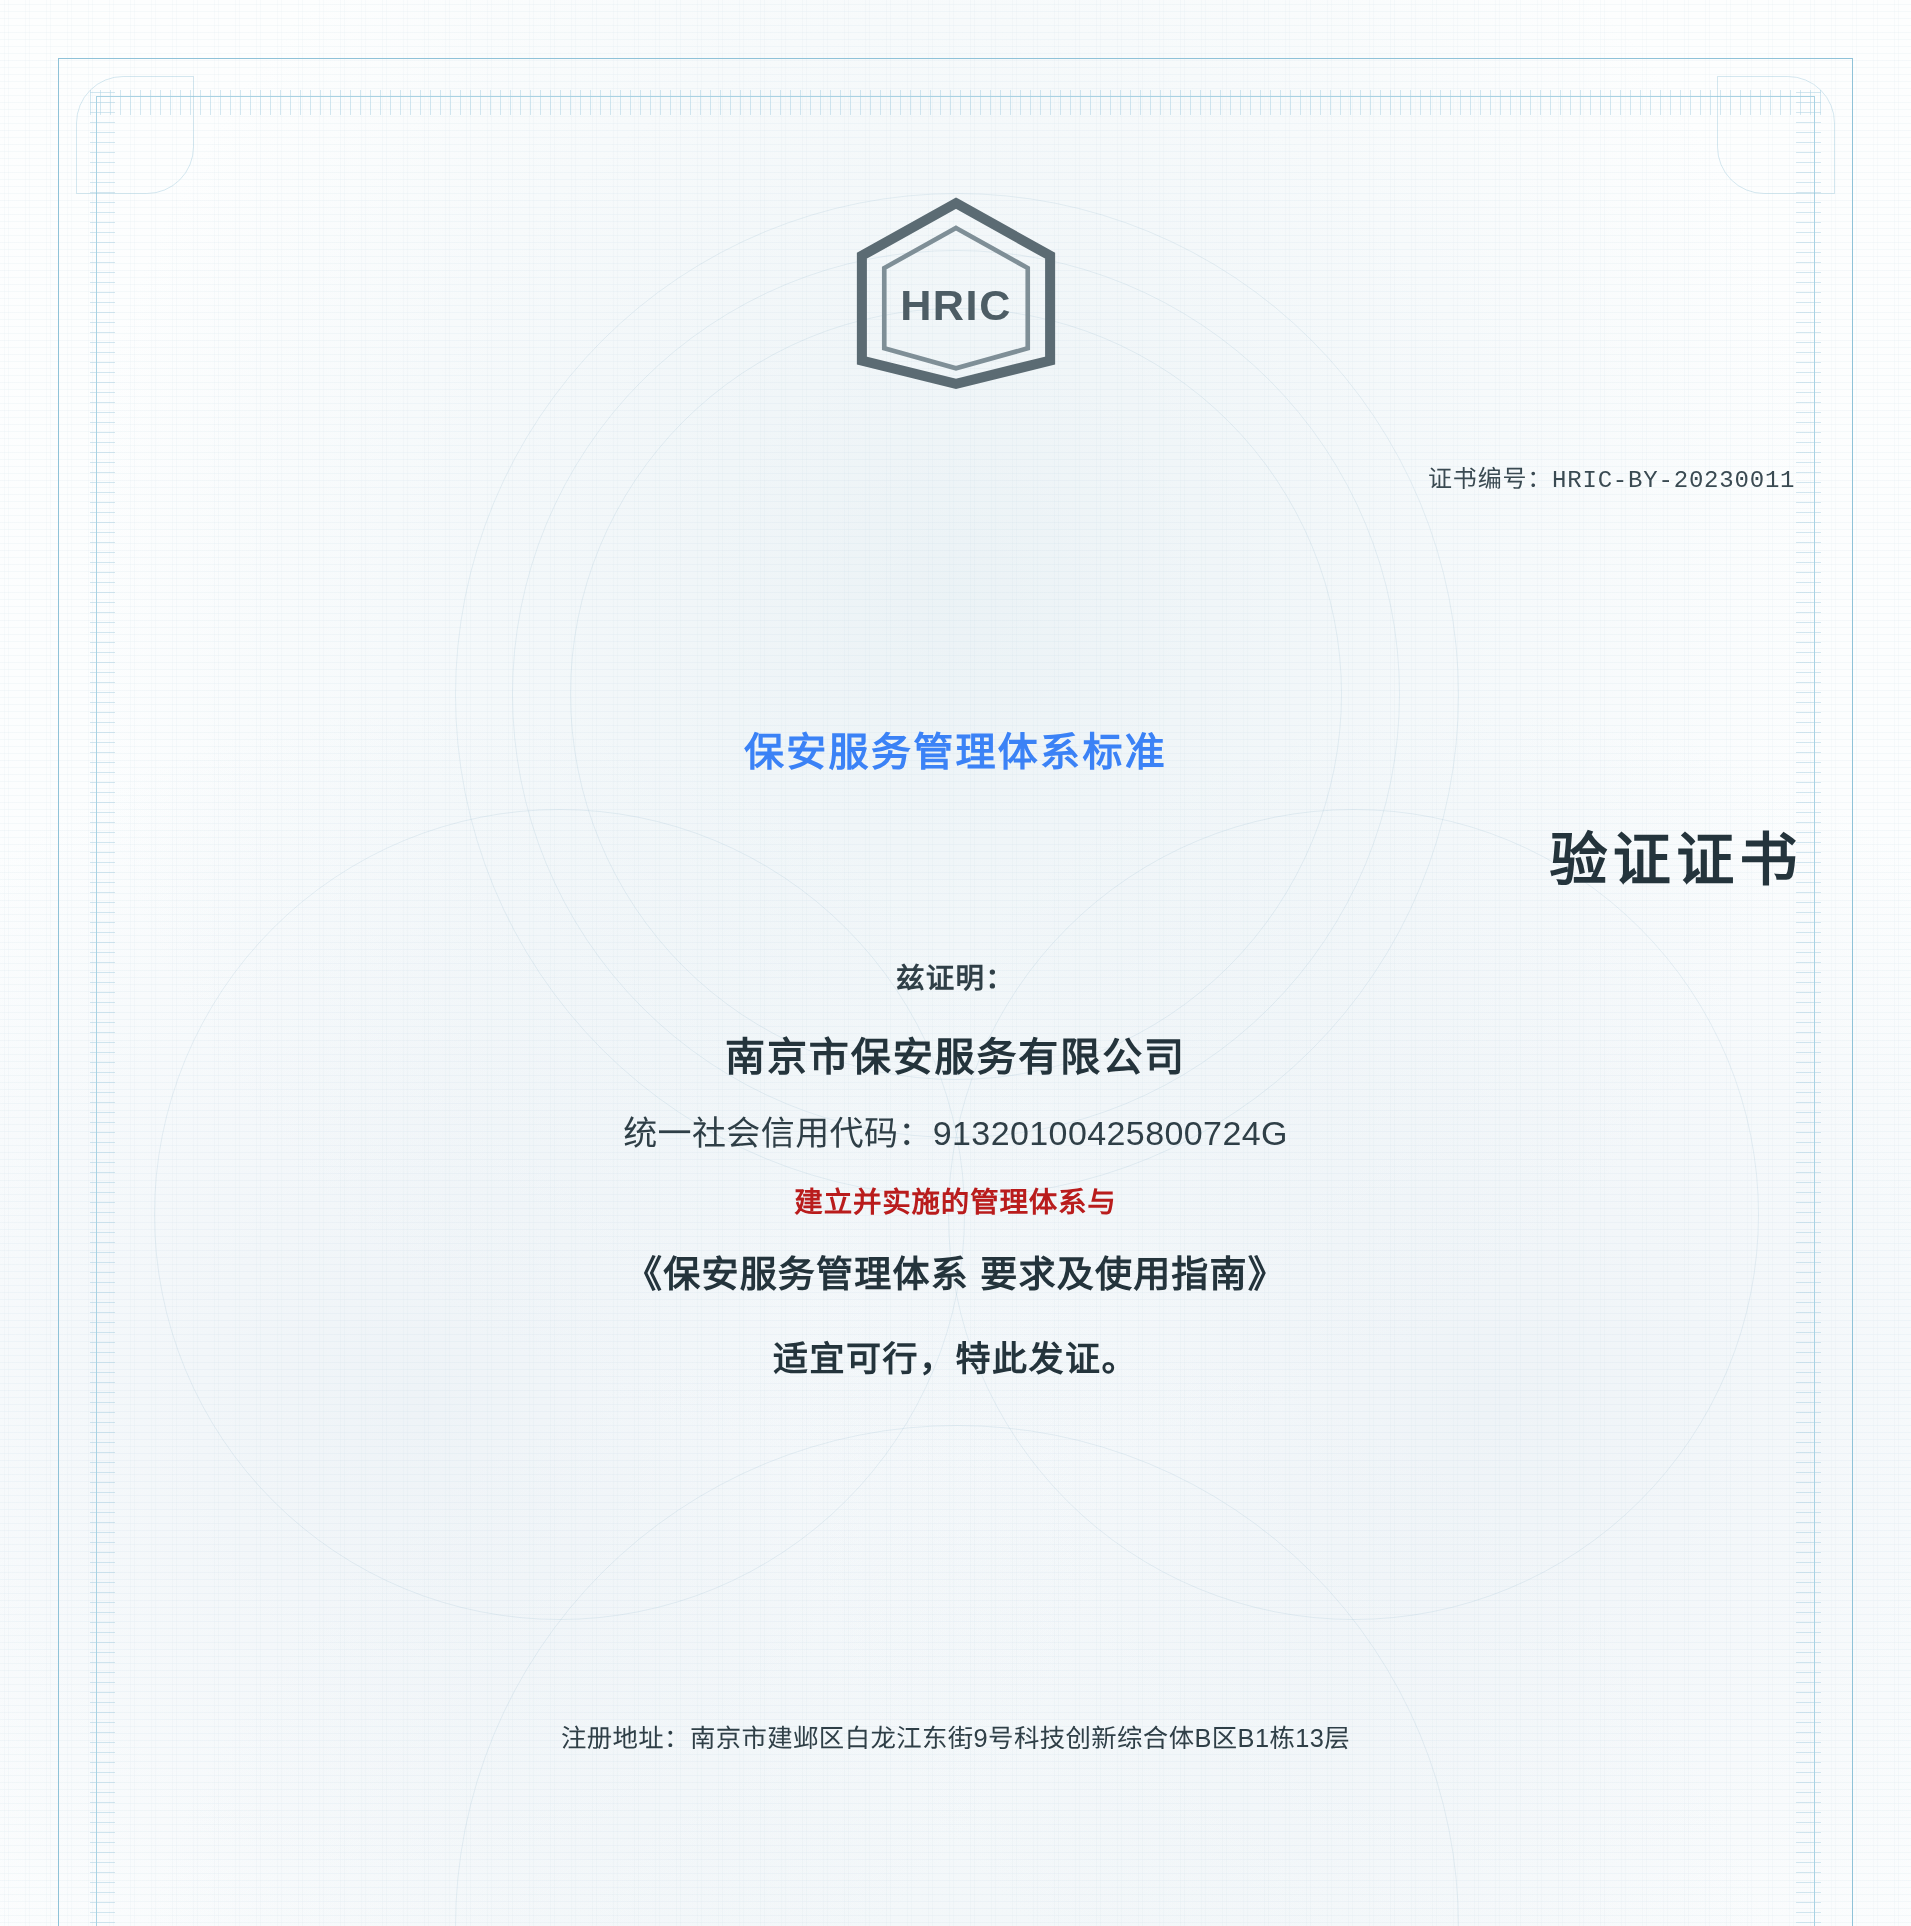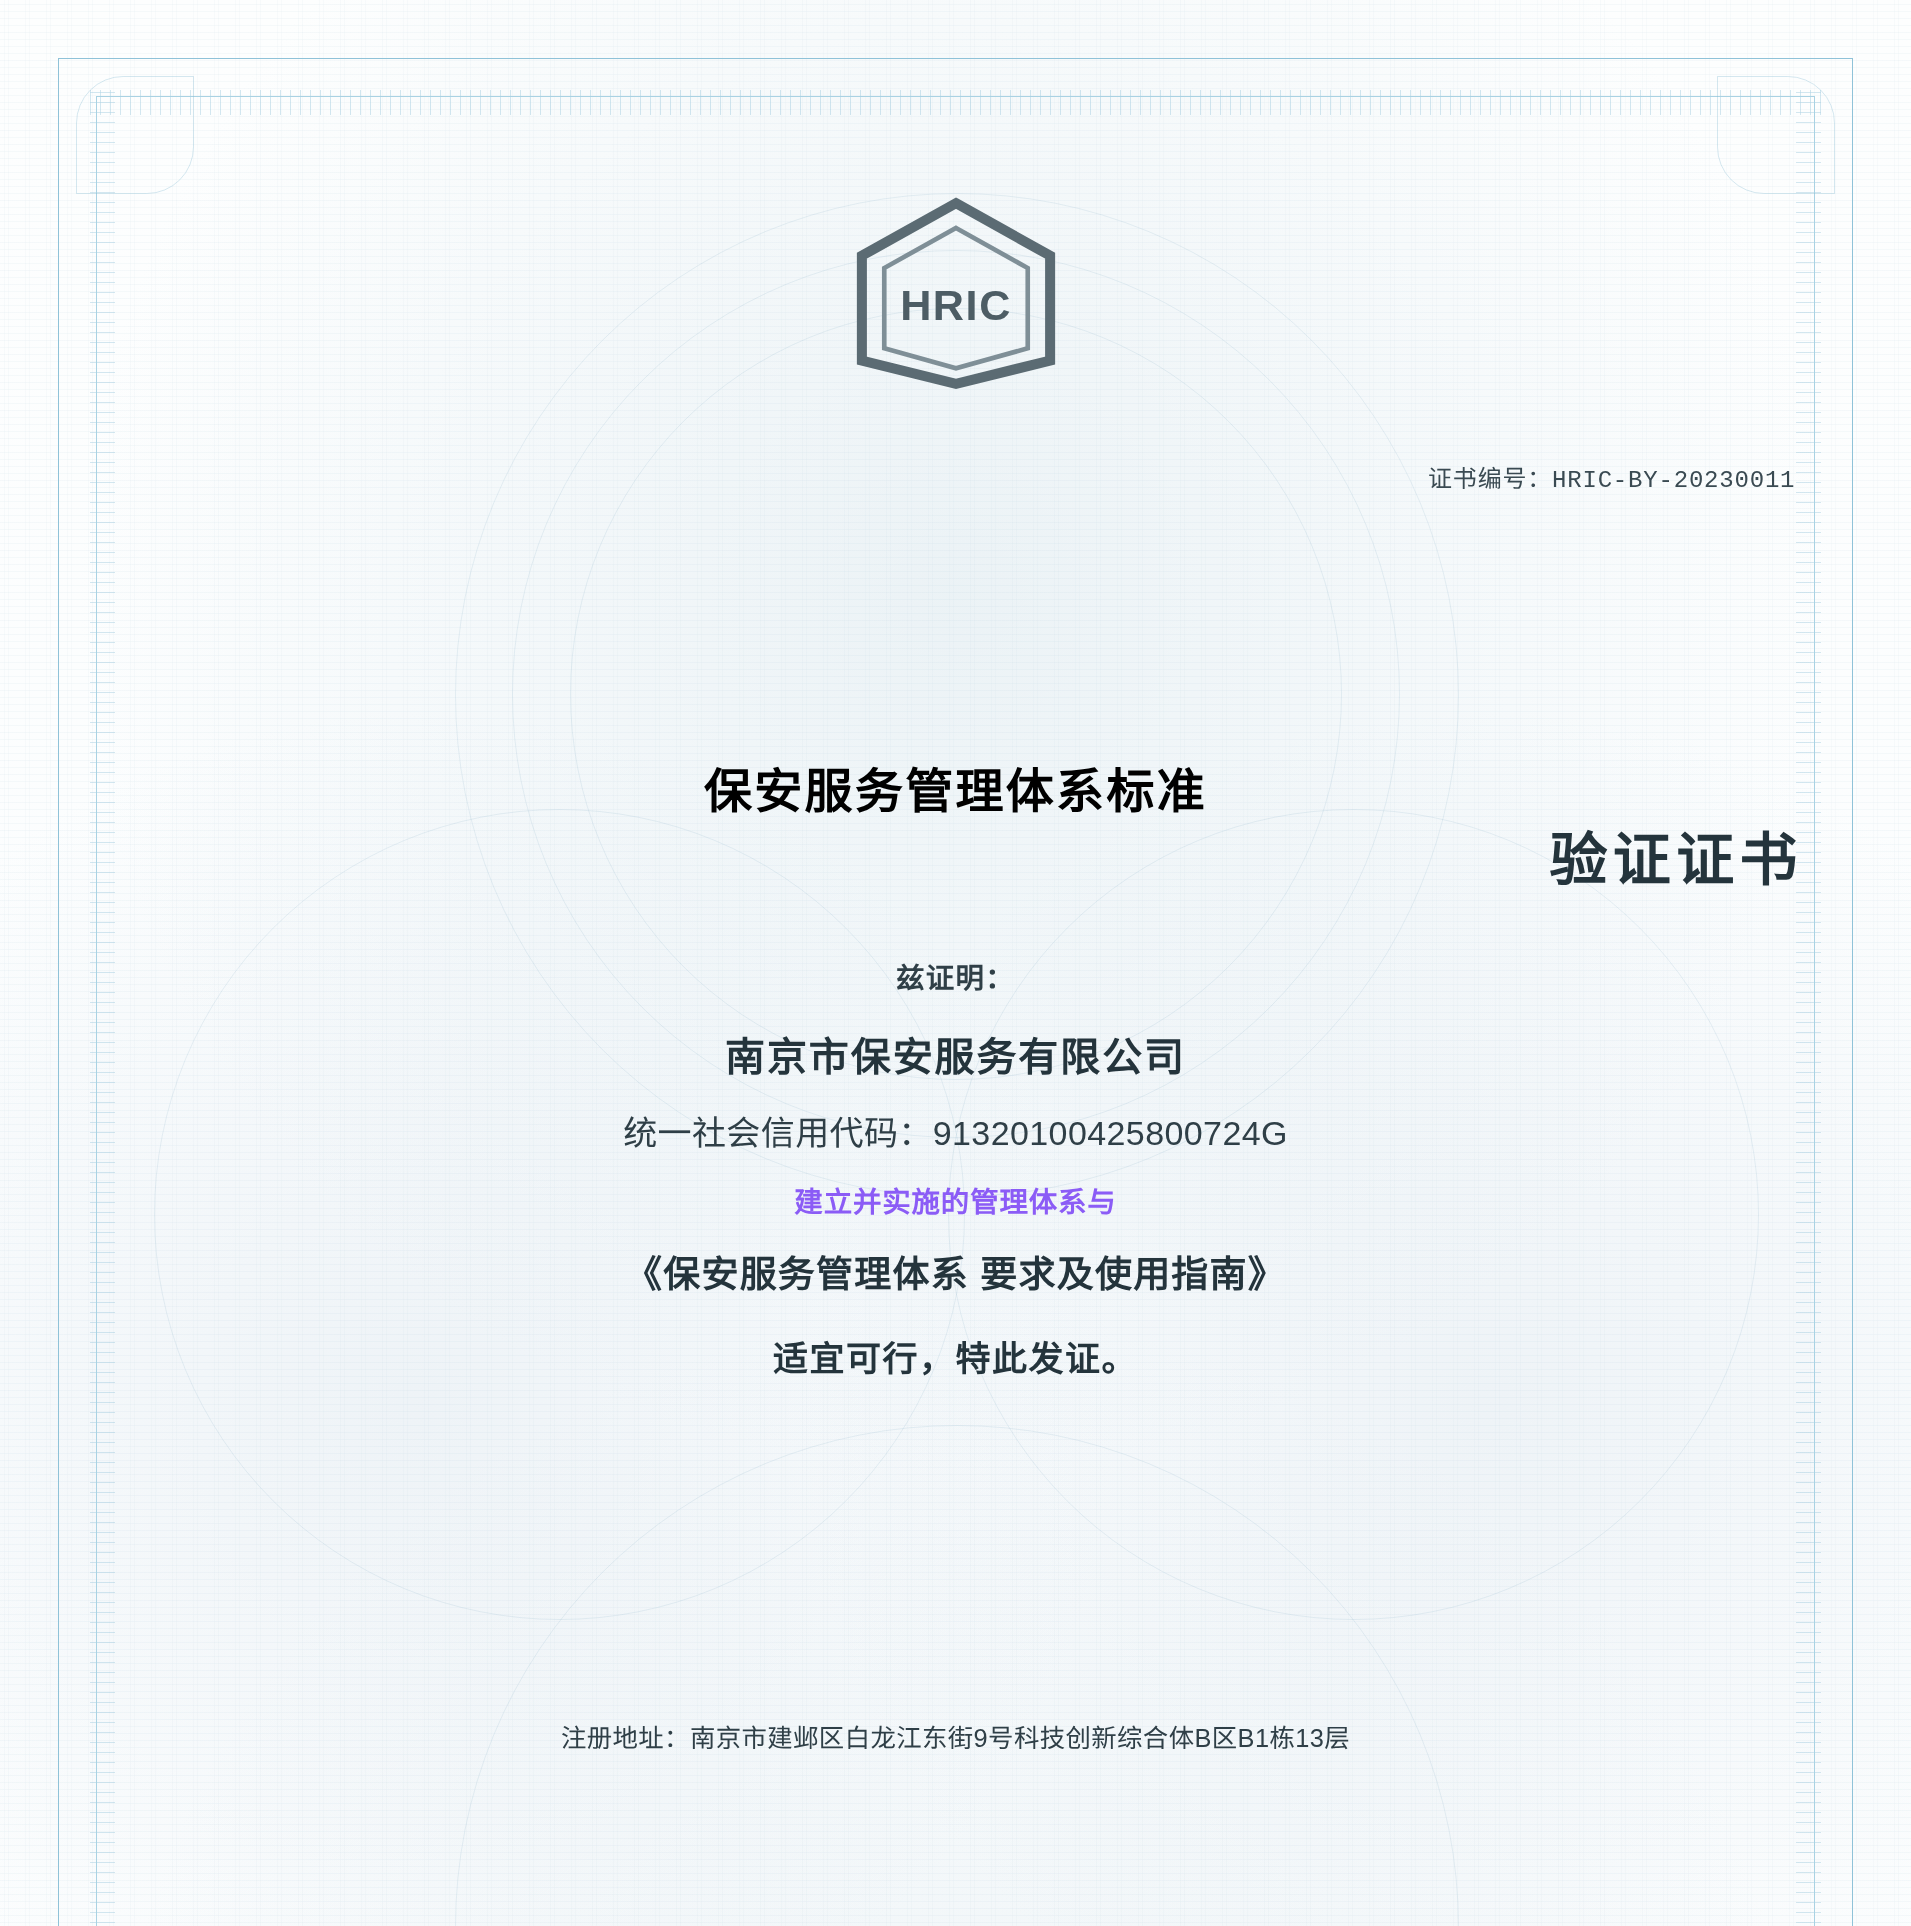--- a/index.html
+++ b/index.html
@@ -107,27 +107,27 @@
     top: 351px;
     font-size: 24px;
     letter-spacing: 0.8px;
     color: #3a4a52;
     white-space: nowrap;
     font-family: Liberation Mono, monospace;
   }
 
   .title-standard {
     position: absolute;
-    top: 644px;
+    top: 612px;
     width: 100%;
     text-align: center;
-    font-size: 48px;
+    font-size: 40px;
     font-weight: bold;
     letter-spacing: 2.3px;
-    color: #000000;
+    color: #3b82f6;
   }
   .title-main {
     position: absolute;
     top: 705px;
     width: 100%;
     text-align: right;
     font-size: 58px;
     font-weight: bold;
     letter-spacing: 5.4px;
     color: #24343c;
@@ -155,21 +155,21 @@
   }
   .line-credit {
     font-size: 34px;
     color: #2f3f47;
     letter-spacing: 0.4px;
     margin-bottom: 24px;
   }
   .line-established {
     font-size: 28.5px;
     font-weight: bold;
-    color: #8b5cf6;
+    color: #b91c1c;
     letter-spacing: 0.8px;
     margin-bottom: 24px;
   }
   .line-standard-name {
     font-size: 37px;
     font-weight: bold;
     color: #24343c;
     letter-spacing: 1.2px;
     margin-bottom: 32px;
   }

